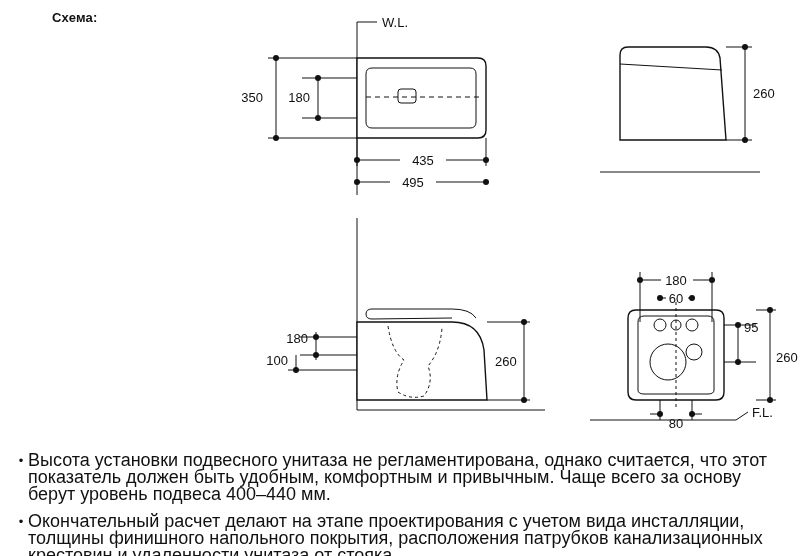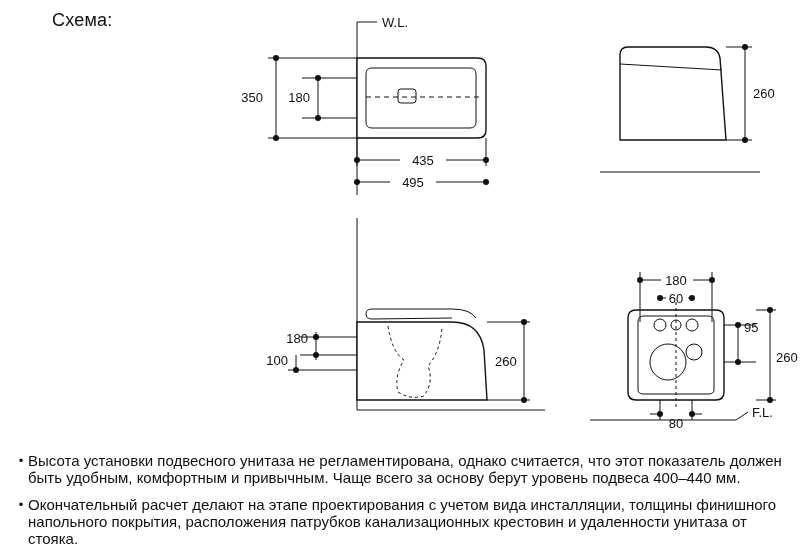--- a/index.html
+++ b/index.html
@@ -17,22 +17,22 @@
   }
   #page {
     position: relative;
     width: 800px;
     height: 556px;
   }
   .title {
     position: absolute;
     left: 52px;
     top: 10px;
-    font-size: 18px;
-    font-weight: normal;
+    font-size: 13px;
+    font-weight: bold;
     color: #111;
     letter-spacing: 0.2px;
   }
   #schema-svg {
     position: absolute;
     left: 0;
     top: 0;
     width: 800px;
     height: 445px;
   }
@@ -51,21 +51,21 @@
   .bullet {
     flex: 0 0 auto;
     width: 14px;
     font-size: 13px;
     line-height: 17px;
     color: #111;
     text-align: center;
   }
   .note-text {
     flex: 1 1 auto;
-    font-size: 15px;
+    font-size: 18px;
     line-height: 17px;
     color: #111;
     text-align: left;
   }
   svg text {
     font-family: "Liberation Sans", sans-serif;
     fill: #111;
   }
   .dim-label {
     font-size: 13px;

